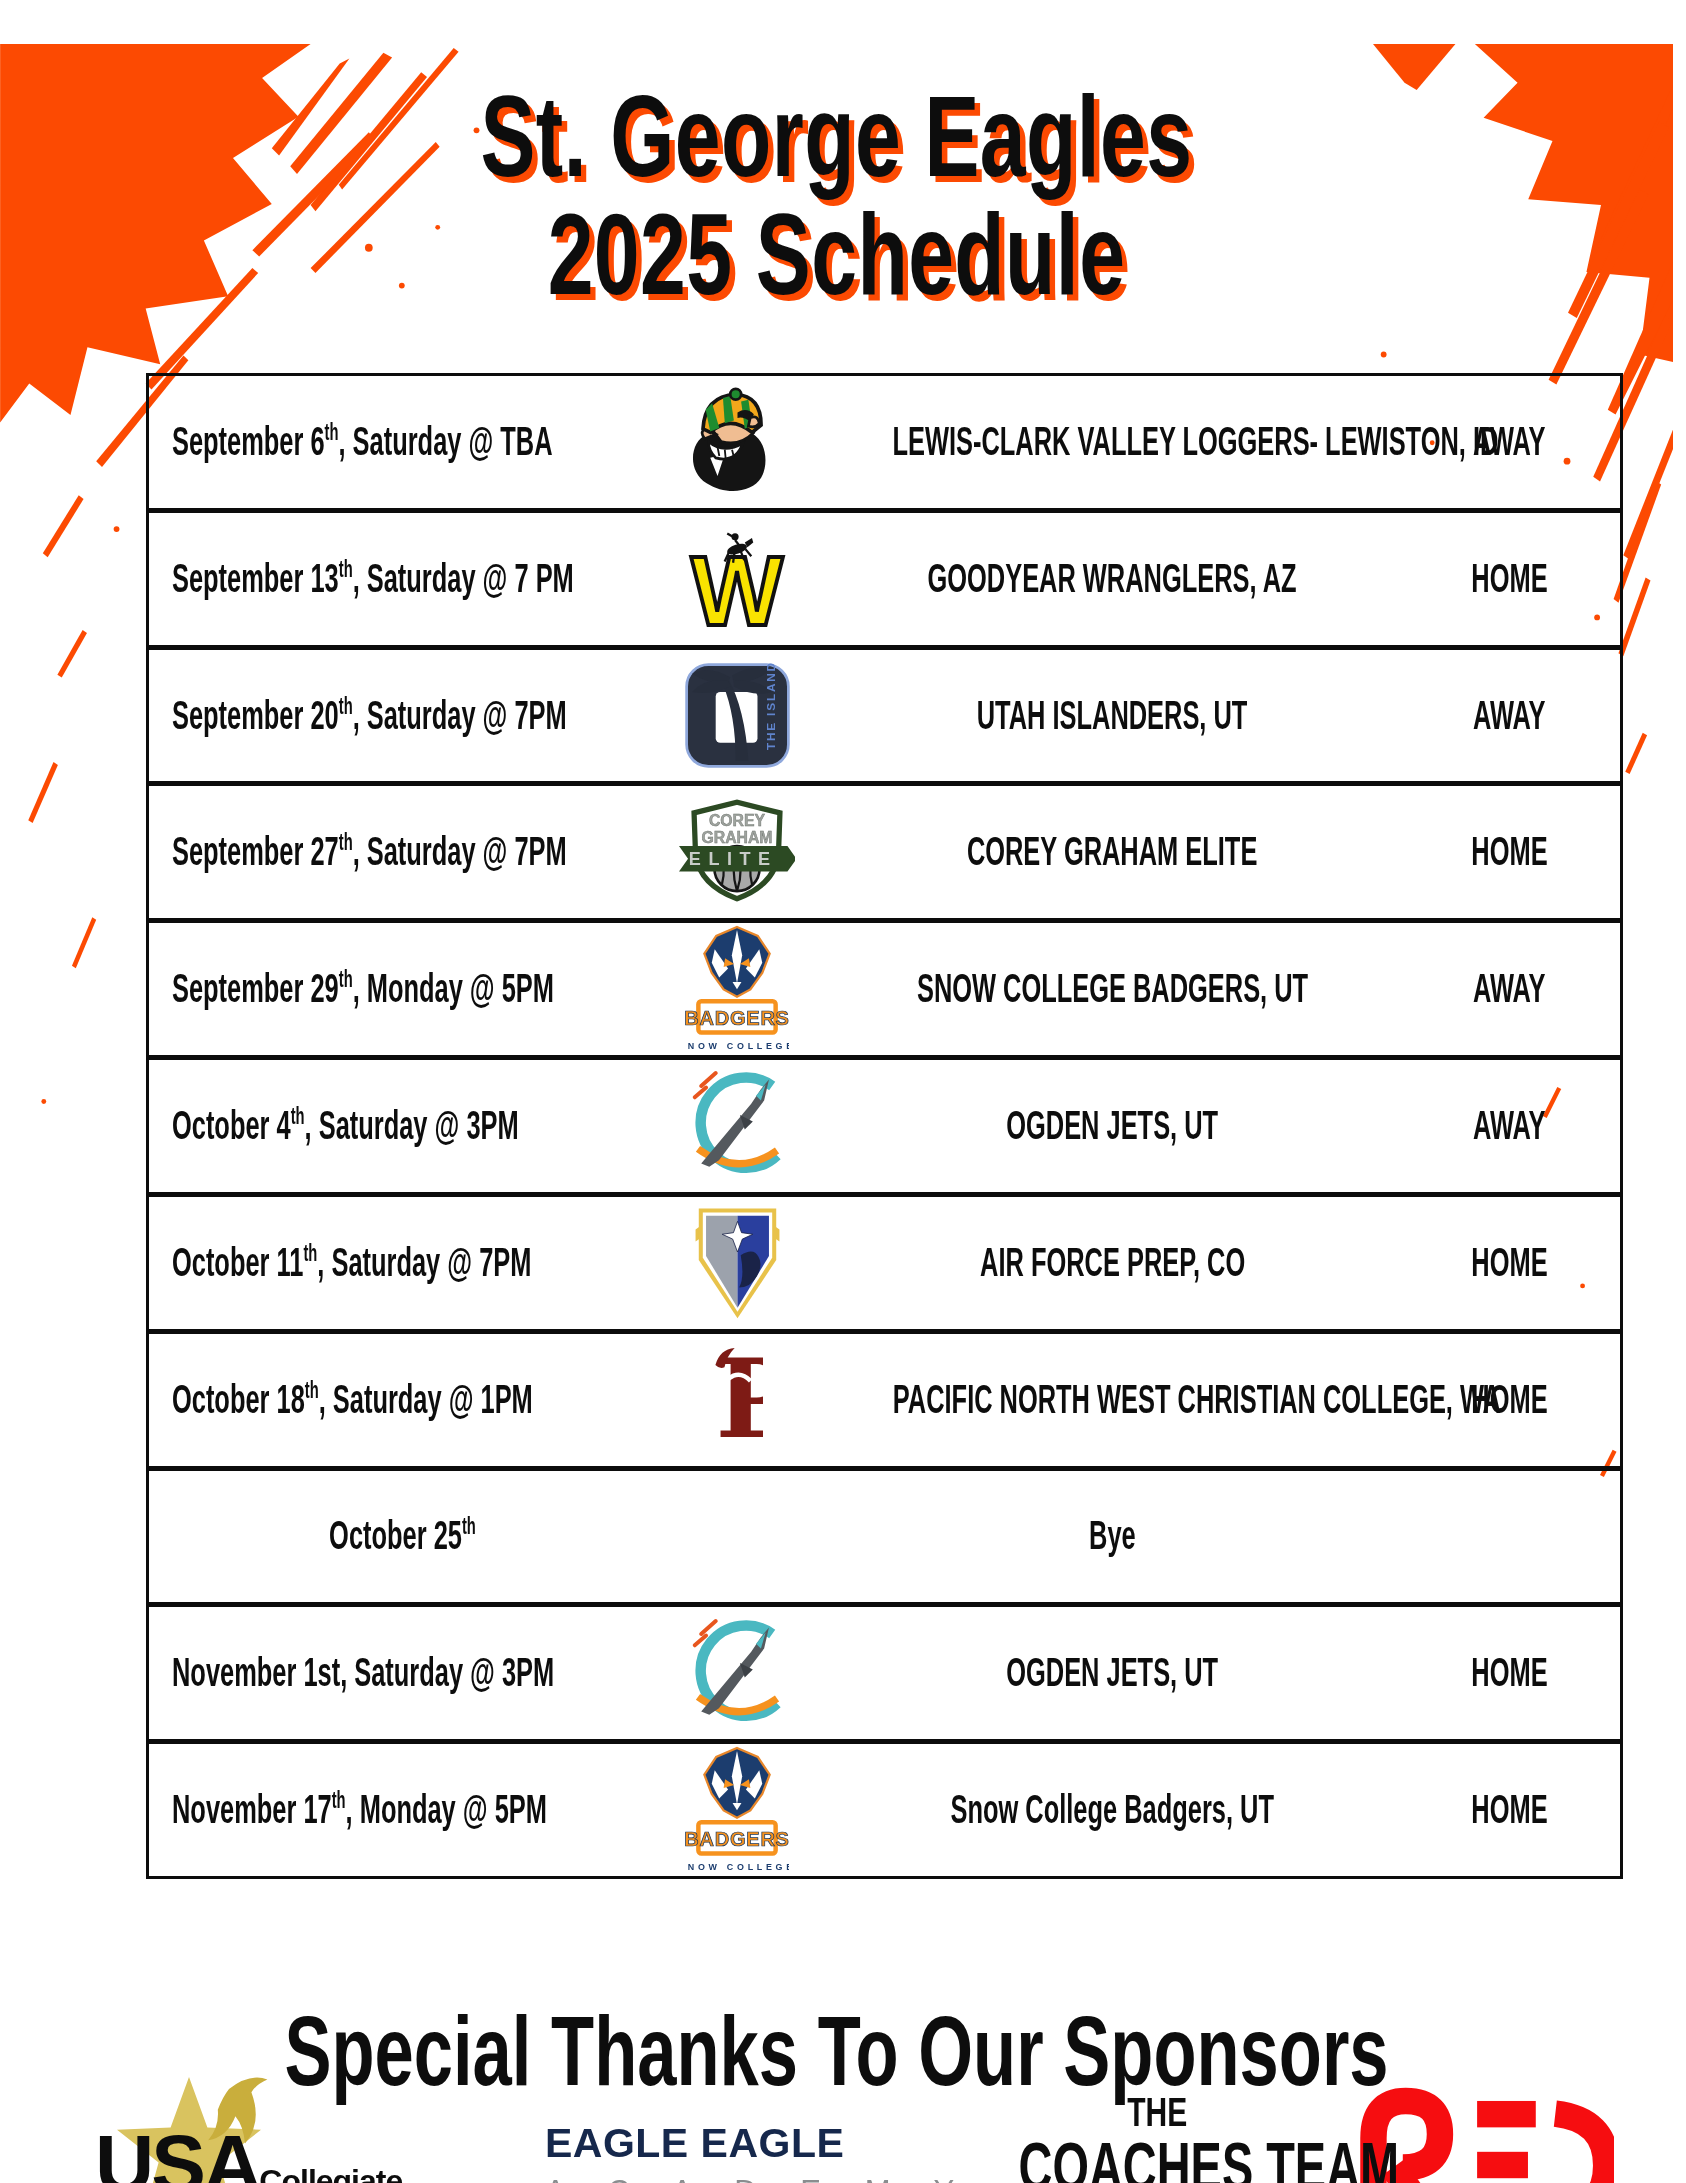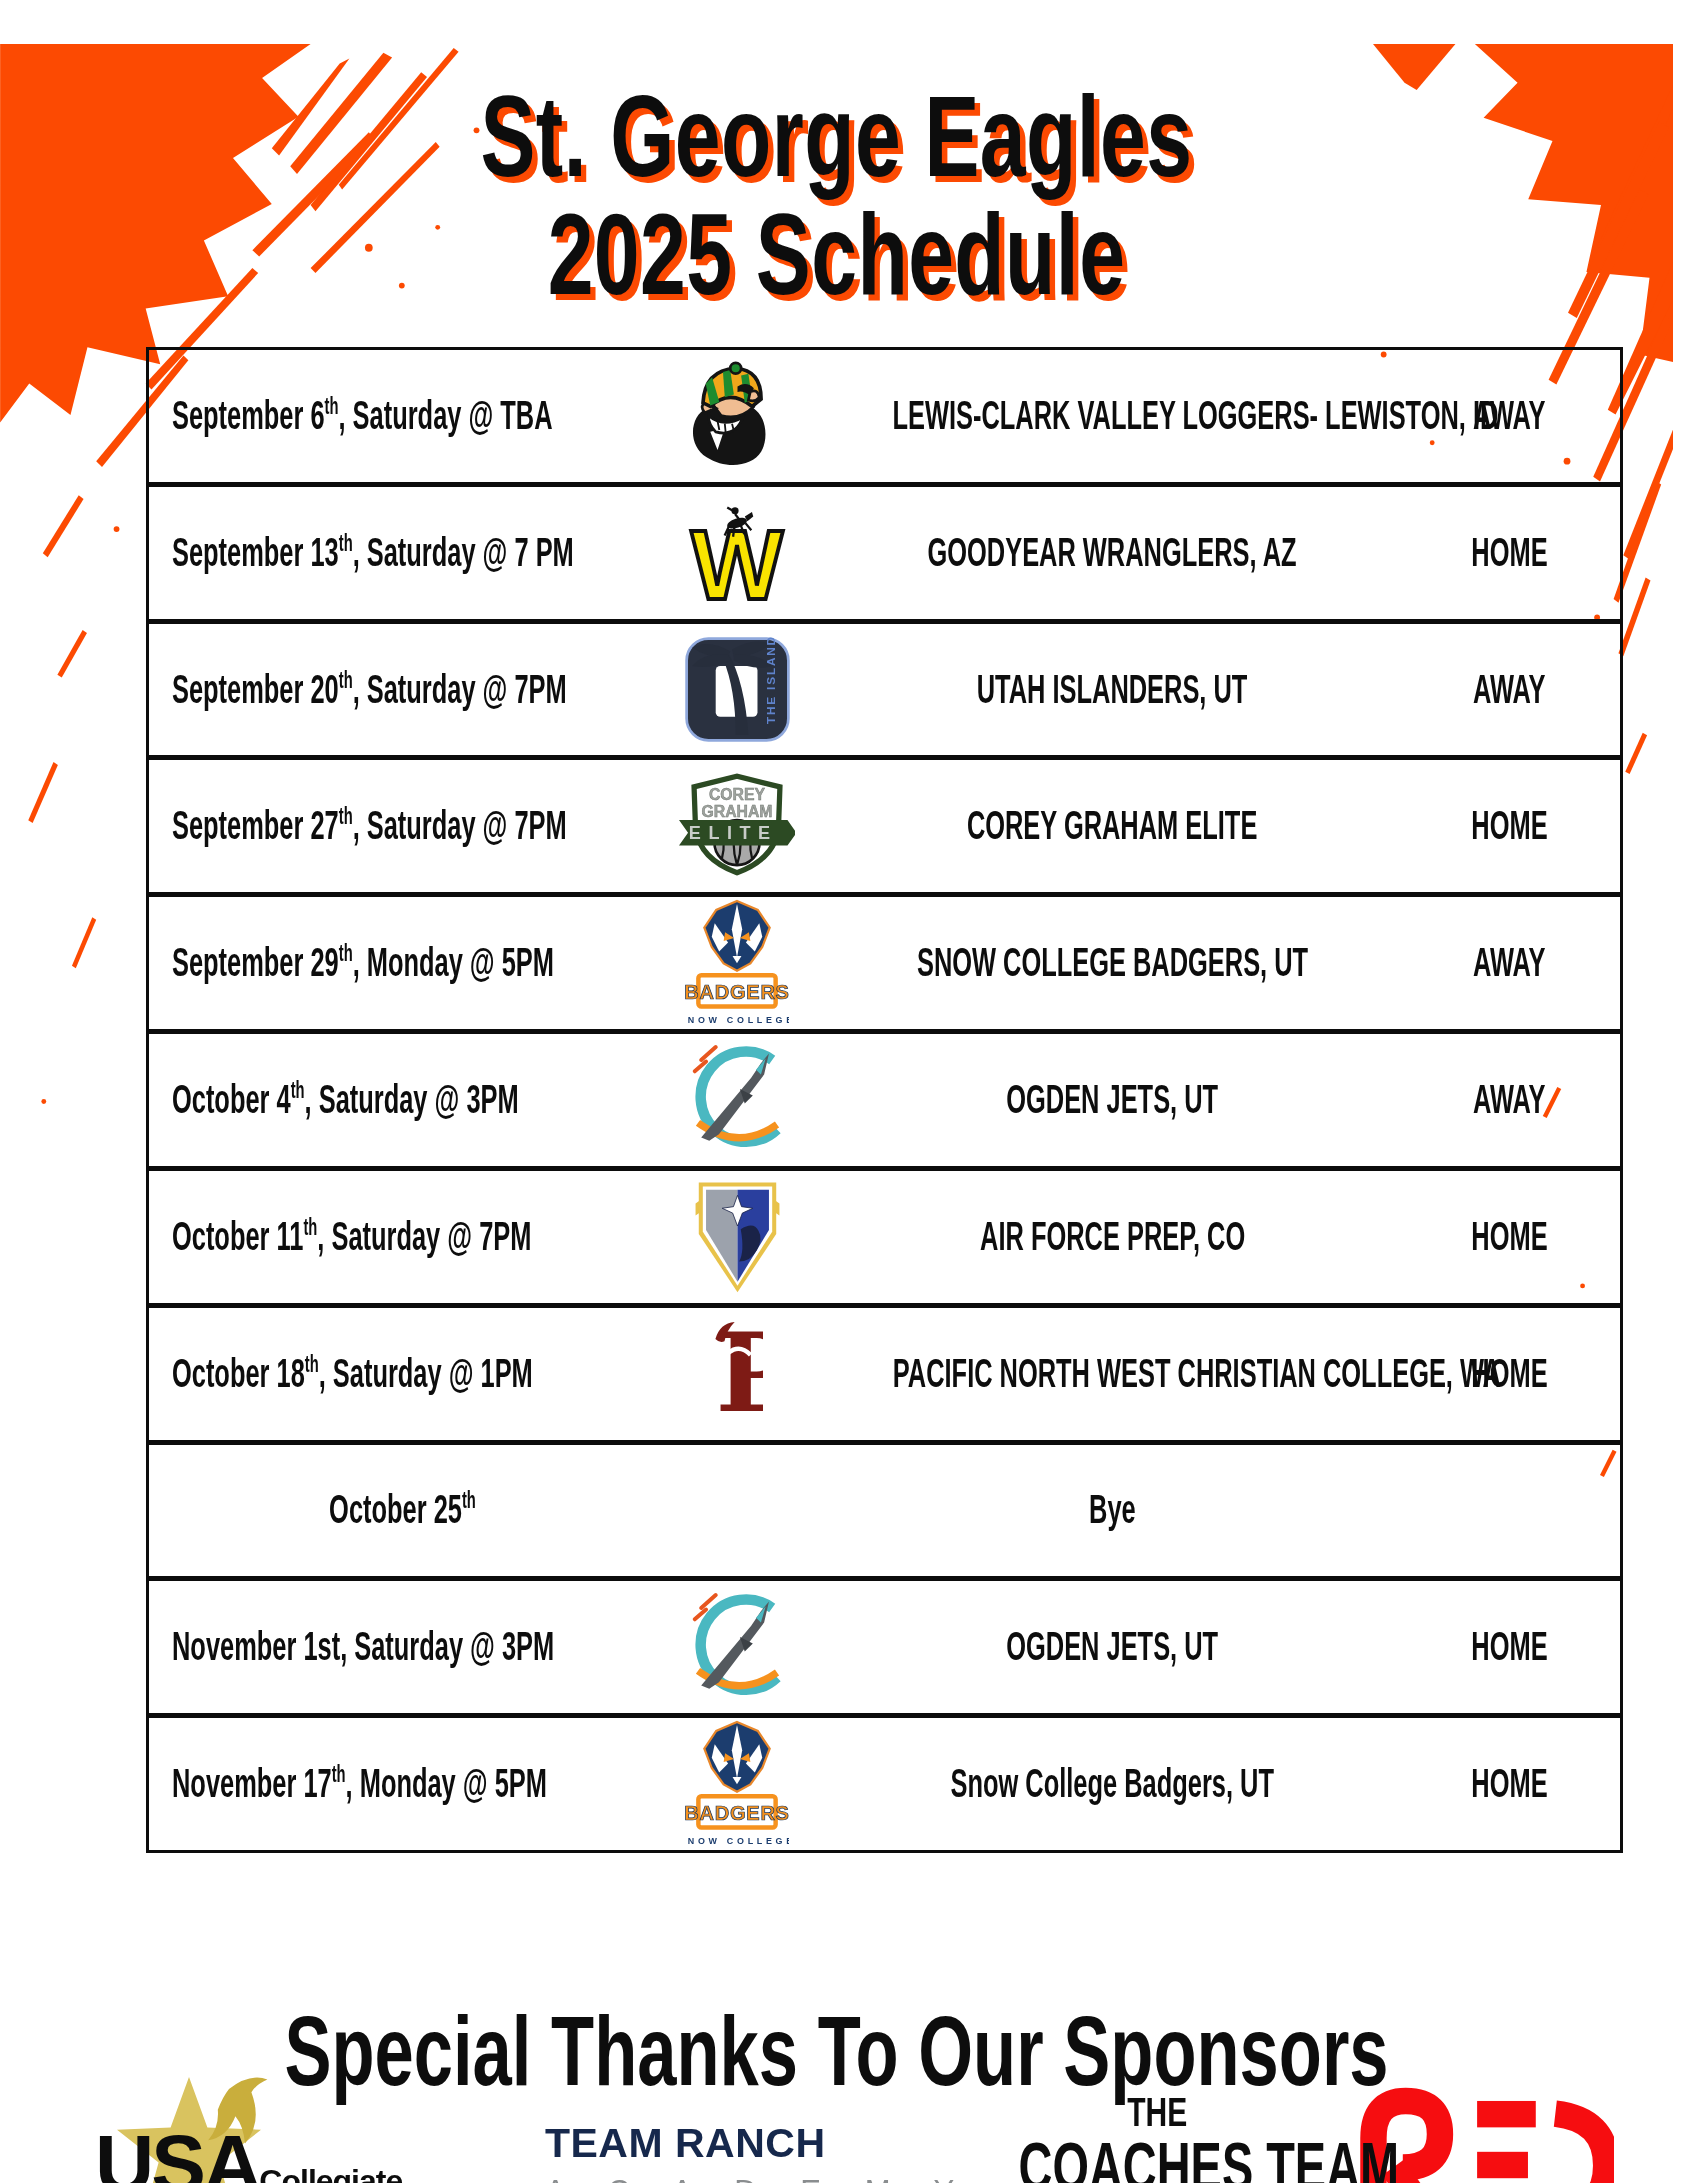--- a/index.html
+++ b/index.html
@@ -10,21 +10,21 @@
 
   
   .title-line{position:absolute;left:0;right:0;text-align:center;font-weight:bold;color:#0d0d0d;
     font-size:103px;line-height:112px;letter-spacing:0.5px;
     text-shadow:6.8px 5.8px 0 #fc4a02;
     transform:scale(0.80,1.12);transform-origin:center top;white-space:nowrap;}
   .t1{top:30px;}
   .t2{top:148px;}
 
   
-  .sched{position:absolute;left:146px;top:303px;width:1471px;height:1500px;
+  .sched{position:absolute;left:146px;top:329px;width:1471px;height:1500px;
     border:3.4px solid #0c0c0c;display:flex;flex-direction:column;background:transparent;}
   .srow{flex:1;display:flex;align-items:center;border-bottom:5.3px solid #0c0c0c;}
   .srow:last-child{border-bottom:none;}
   .c-date{width:34%;padding-left:23px;box-sizing:border-box;text-align:left;}
   .c-logo{width:12%;display:flex;align-items:center;justify-content:center;}
   .c-opp{width:39%;text-align:center;}
   .c-loc{width:15%;text-align:center;}
   .ct{display:inline-block;font-weight:bold;color:#0d0d0d;font-size:31px;white-space:nowrap;
     transform:scale(0.82,1.34);}
   .c-date .ct{transform-origin:left center;}
@@ -324,21 +324,21 @@
               </clipPath>
             </defs>
           <circle cx="60" cy="60" r="56" fill="#eaa411"></circle>
           <g clip-path="url(#erc)">
             <polygon points="8,112 46,44 66,78 82,52 112,112" fill="#8a8d8f" stroke="#ffffff" stroke-width="3" stroke-linejoin="round"></polygon>
             <polygon points="36,112 62,66 88,112" fill="#777a7d"></polygon>
           </g>
           <path d="M30,46 q24,-26 52,-20 q-12,8 -14,16 q18,-4 26,6 q-16,2 -24,8 q-6,18 -22,22 q6,-12 4,-22 q-12,8 -26,6 q8,-8 4,-16 Z" fill="#ffffff" stroke="#5a5a5a" stroke-width="1.5"></path>
         </svg>
         <div class="era-text">
-          <span class="era-l1">TEAM RANCH</span>
+          <span class="era-l1">EAGLE EAGLE</span>
           <span class="era-l2">A C A D E M Y</span>
         </div>
       </div>
 
       <div class="sp-coach">
         <div><span class="coach-l1">THE</span></div>
         <div><span class="coach-l2">COACHES TEAM</span></div>
         <div><span class="coach-l3">FOUNDATION</span></div>
       </div>
 

